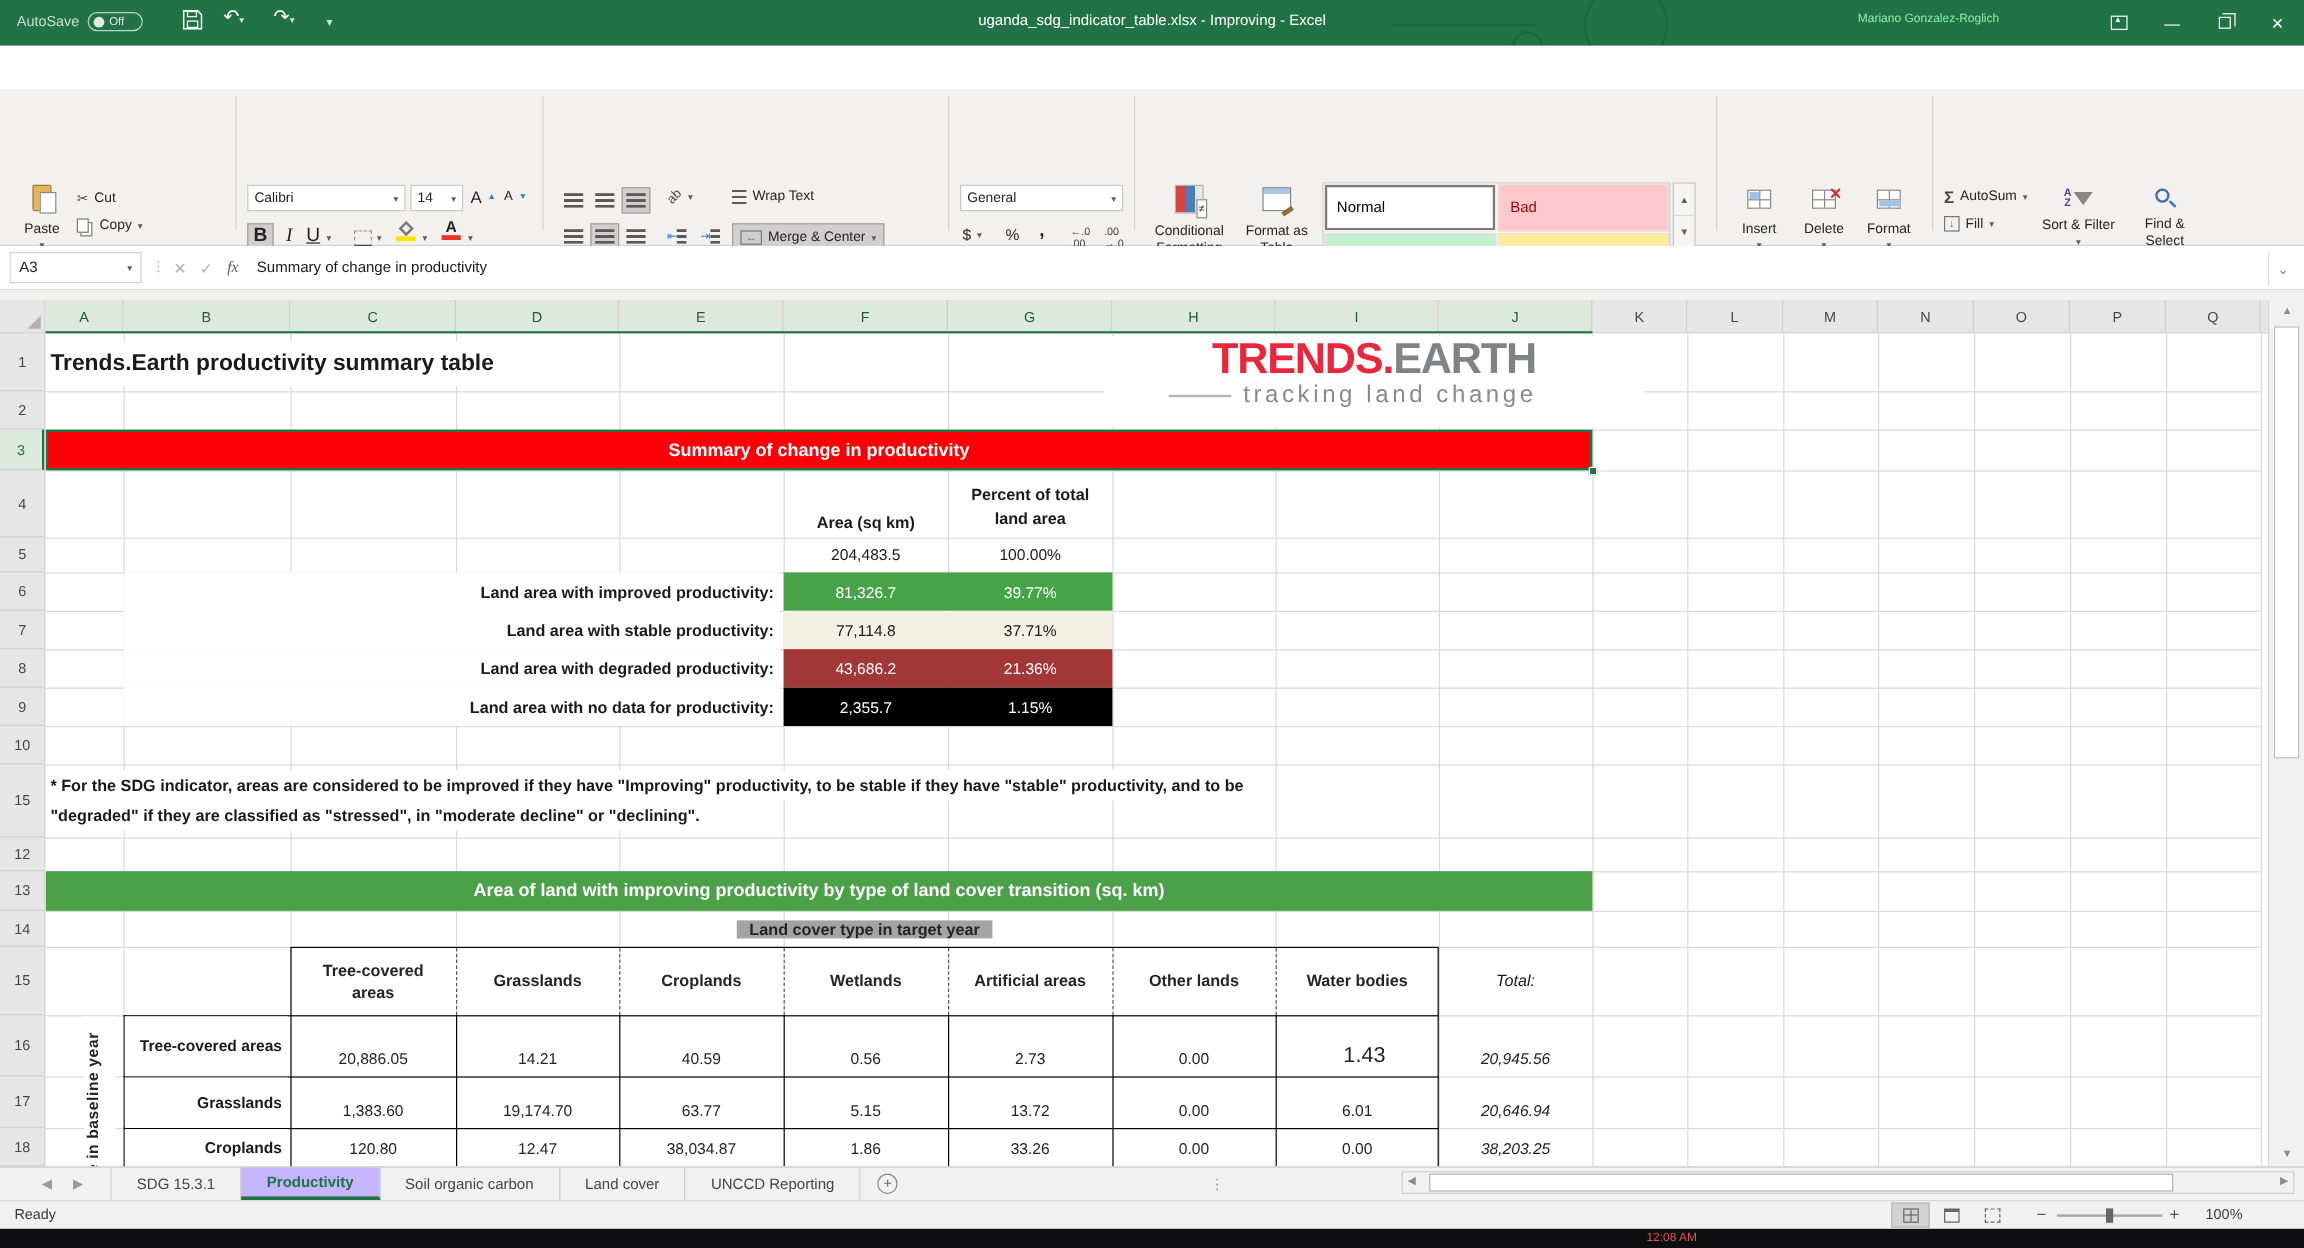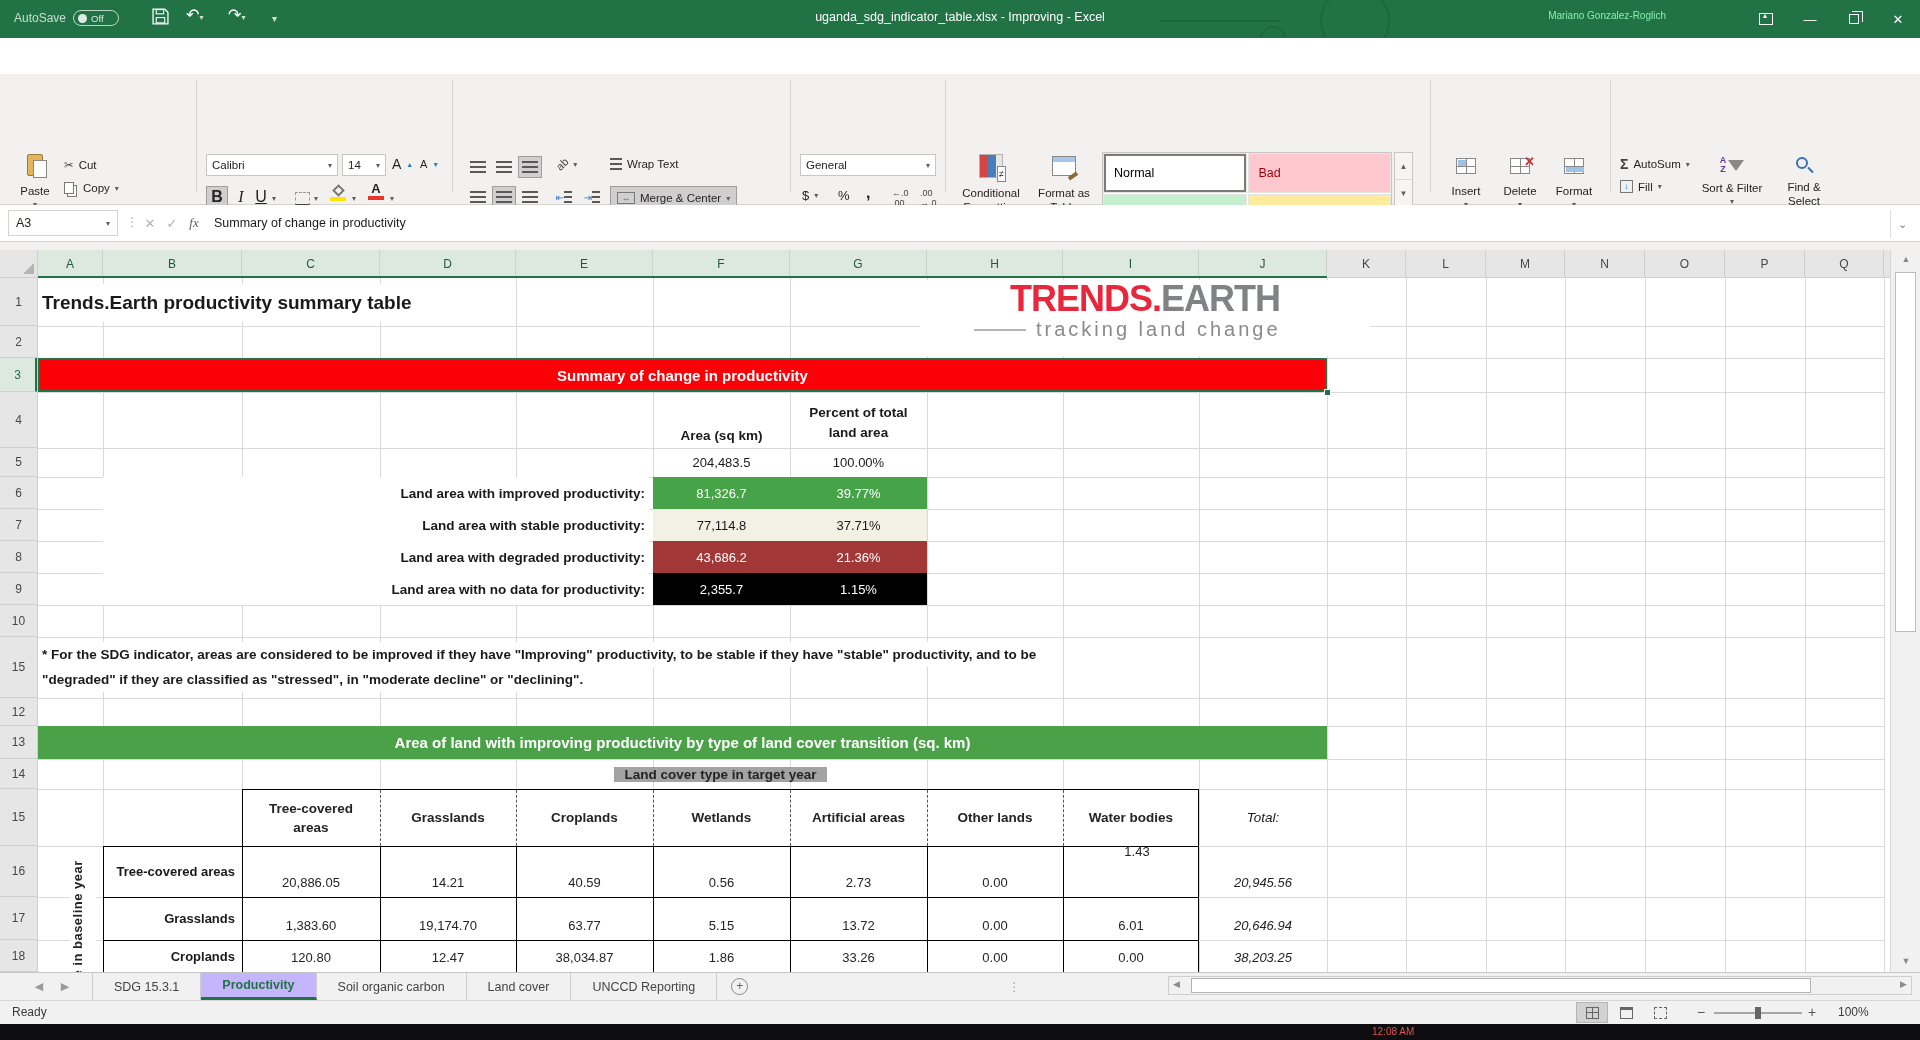--- a/index.html
+++ b/index.html
@@ -559,21 +559,21 @@
 
   <div class="abs bold" style="left:32px; top:569px; width:26px; height:230px; writing-mode:vertical-rl; transform:rotate(180deg); font-size:13px; letter-spacing:.5px; background:#fff; text-align:left;">Land cover type in baseline year</div>
 
   <div id="matrixcells">
       <div style="position: absolute; left: 206px; top: 569px; width: 134px; height: 49px; display: flex; align-items: flex-end; justify-content: center; padding-bottom: 6px; font-size: 13px;">20,886.05</div>
       <div style="position: absolute; left: 344px; top: 569px; width: 132px; height: 49px; display: flex; align-items: flex-end; justify-content: center; padding-bottom: 6px; font-size: 13px;">14.21</div>
       <div style="position: absolute; left: 480px; top: 569px; width: 133px; height: 49px; display: flex; align-items: flex-end; justify-content: center; padding-bottom: 6px; font-size: 13px;">40.59</div>
       <div style="position: absolute; left: 617px; top: 569px; width: 133px; height: 49px; display: flex; align-items: flex-end; justify-content: center; padding-bottom: 6px; font-size: 13px;">0.56</div>
       <div style="position: absolute; left: 754px; top: 569px; width: 133px; height: 49px; display: flex; align-items: flex-end; justify-content: center; padding-bottom: 6px; font-size: 13px;">2.73</div>
       <div style="position: absolute; left: 891px; top: 569px; width: 132px; height: 49px; display: flex; align-items: flex-end; justify-content: center; padding-bottom: 6px; font-size: 13px;">0.00</div>
-      <div style="position: absolute; left: 1027px; top: 538px; width: 144px; height: 49px; display: flex; align-items: flex-end; justify-content: center; padding-bottom: 6px; font-size: 13px;">1.43</div>
+      <div style="position: absolute; left: 1027px; top: 569px; width: 144px; height: 49px; display: flex; align-items: flex-end; justify-content: center; padding-bottom: 6px; font-size: 18px;">1.43</div>
       <div style="position: absolute; left: 1163px; top: 569px; width: 124px; height: 49px; display: flex; align-items: flex-end; justify-content: center; padding-bottom: 6px; font-size: 13px; font-style: italic;">20,945.56</div>
       <div style="position: absolute; left: 206px; top: 620px; width: 134px; height: 41px; display: flex; align-items: flex-end; justify-content: center; padding-bottom: 6px; font-size: 13px;">1,383.60</div>
       <div style="position: absolute; left: 344px; top: 620px; width: 132px; height: 41px; display: flex; align-items: flex-end; justify-content: center; padding-bottom: 6px; font-size: 13px;">19,174.70</div>
       <div style="position: absolute; left: 480px; top: 620px; width: 133px; height: 41px; display: flex; align-items: flex-end; justify-content: center; padding-bottom: 6px; font-size: 13px;">63.77</div>
       <div style="position: absolute; left: 617px; top: 620px; width: 133px; height: 41px; display: flex; align-items: flex-end; justify-content: center; padding-bottom: 6px; font-size: 13px;">5.15</div>
       <div style="position: absolute; left: 754px; top: 620px; width: 133px; height: 41px; display: flex; align-items: flex-end; justify-content: center; padding-bottom: 6px; font-size: 13px;">13.72</div>
       <div style="position: absolute; left: 891px; top: 620px; width: 132px; height: 41px; display: flex; align-items: flex-end; justify-content: center; padding-bottom: 6px; font-size: 13px;">0.00</div>
       <div style="position: absolute; left: 1027px; top: 620px; width: 132px; height: 41px; display: flex; align-items: flex-end; justify-content: center; padding-bottom: 6px; font-size: 13px;">6.01</div>
       <div style="position: absolute; left: 1163px; top: 620px; width: 124px; height: 41px; display: flex; align-items: flex-end; justify-content: center; padding-bottom: 6px; font-size: 13px; font-style: italic;">20,646.94</div>
       <div style="position: absolute; left: 206px; top: 663px; width: 134px; height: 30px; display: flex; align-items: flex-end; justify-content: center; padding-bottom: 6px; font-size: 13px;">120.80</div>

